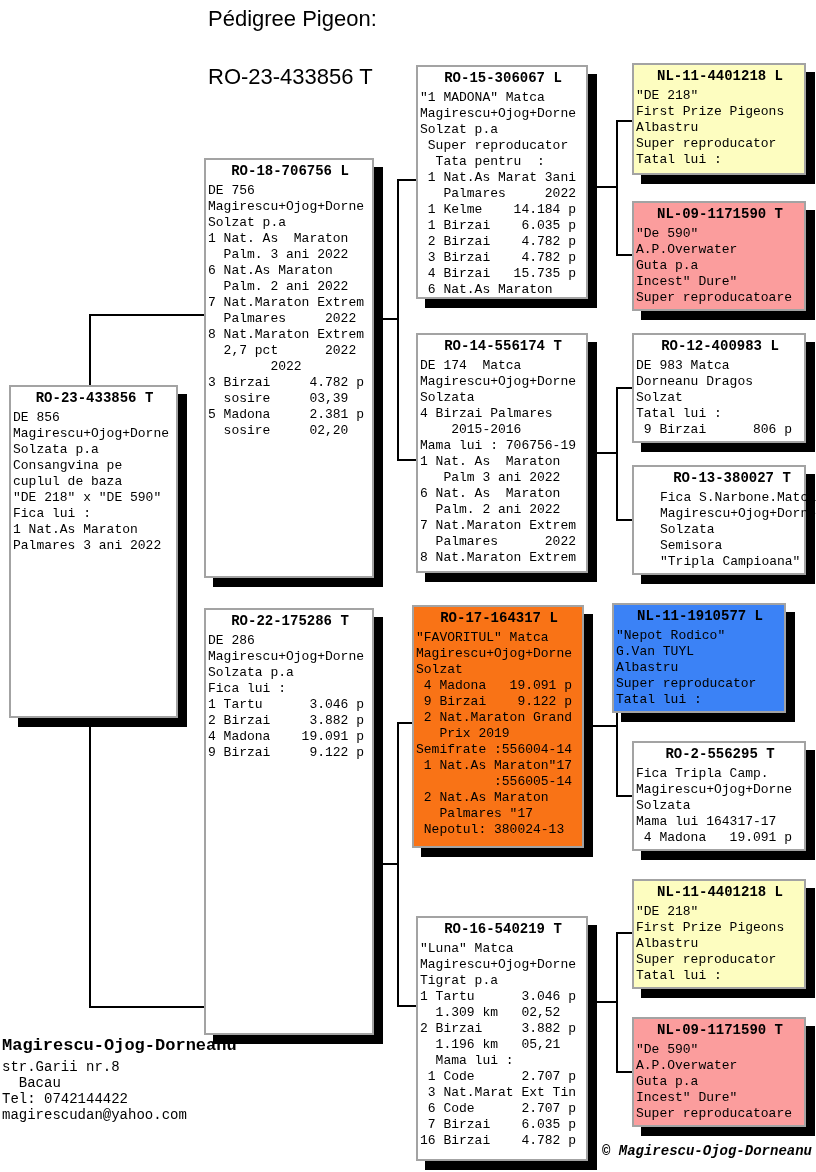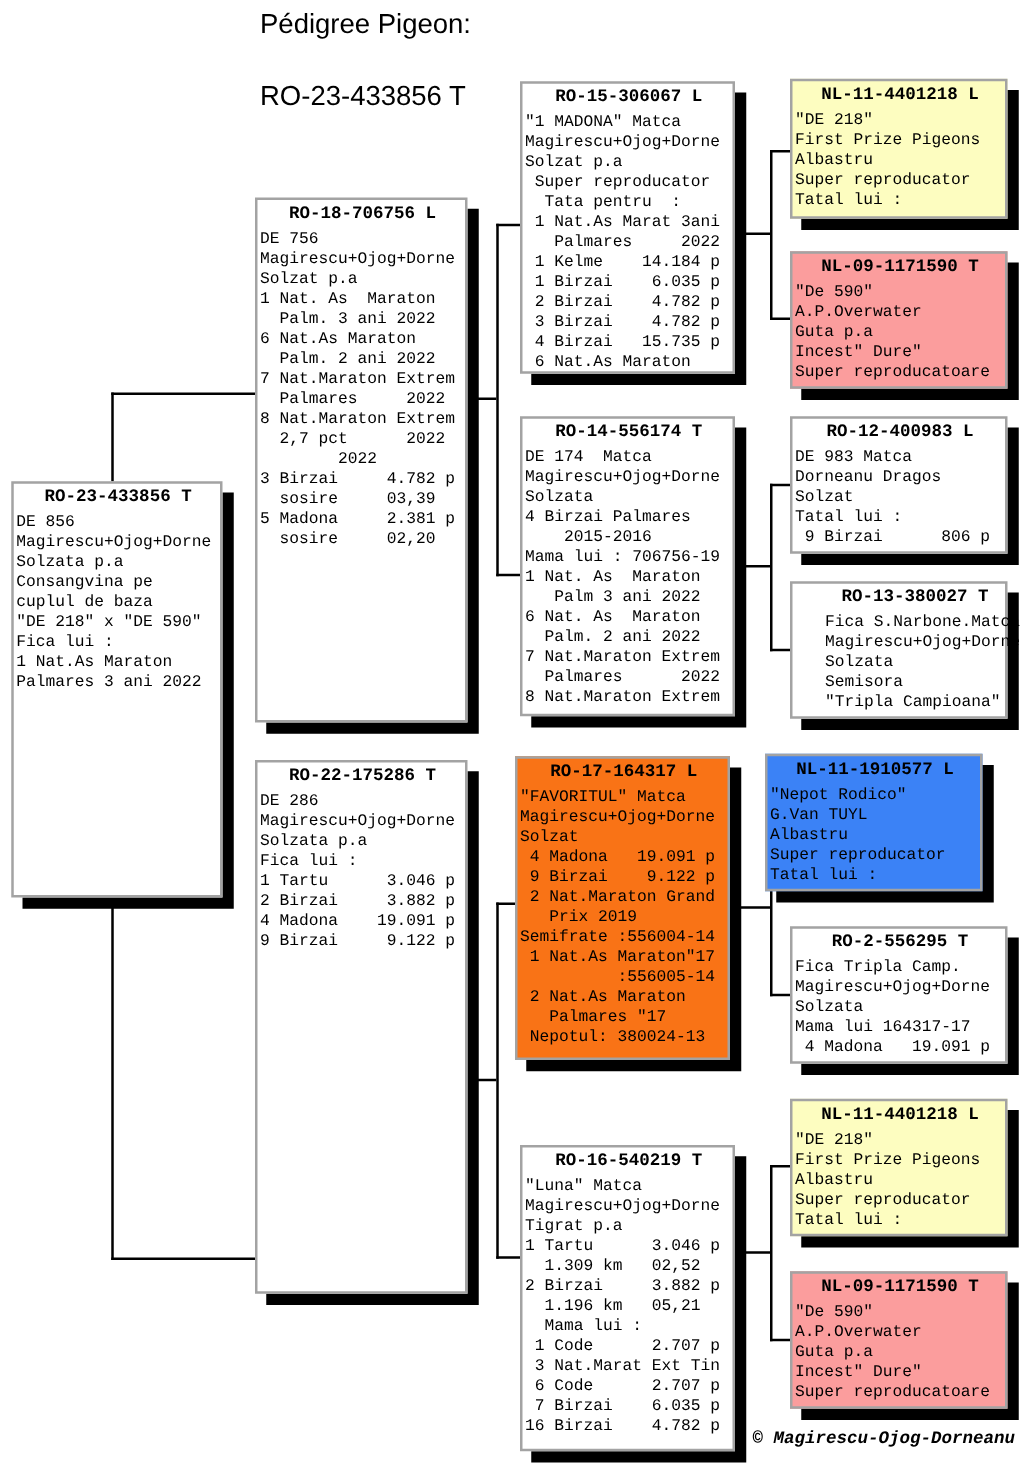--- a/index.html
+++ b/index.html
@@ -229,16 +229,23 @@
   </div>
   <div class="pbox" style="left: 632px; top: 1017px; width: 174px; height: 110px; background: rgb(251, 157, 157);">
     <div class="ptitle">NL-09-1171590 T</div>
     <div class="plines">"De 590"
 A.P.Overwater
 Guta p.a
 Incest" Dure"
 Super reproducatoare</div>
   </div>
 
+  <div class="owner">
+    <div class="owner-name">Magirescu-Ojog-Dorneanu</div>
+    <div class="owner-lines">str.Garii nr.8
+  Bacau
+Tel: 0742144422
+magirescudan@yahoo.com</div>
+  </div>
 
   <div class="credit">Compuclub © Magirescu-Ojog-Dorneanu</div>
 
 </div>
 
 </body></html>

